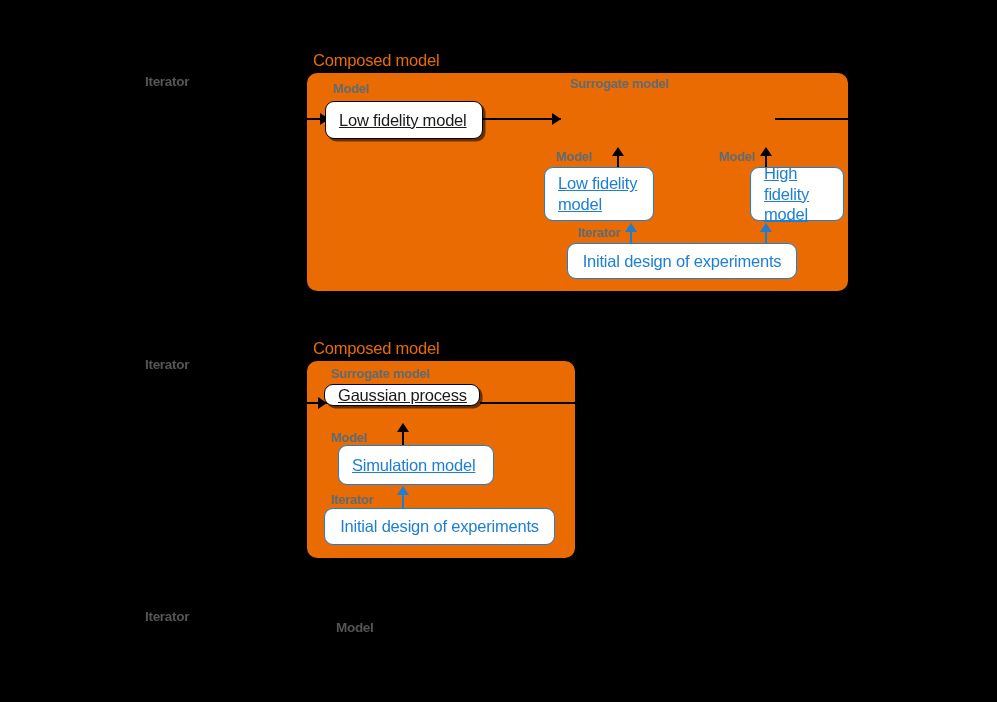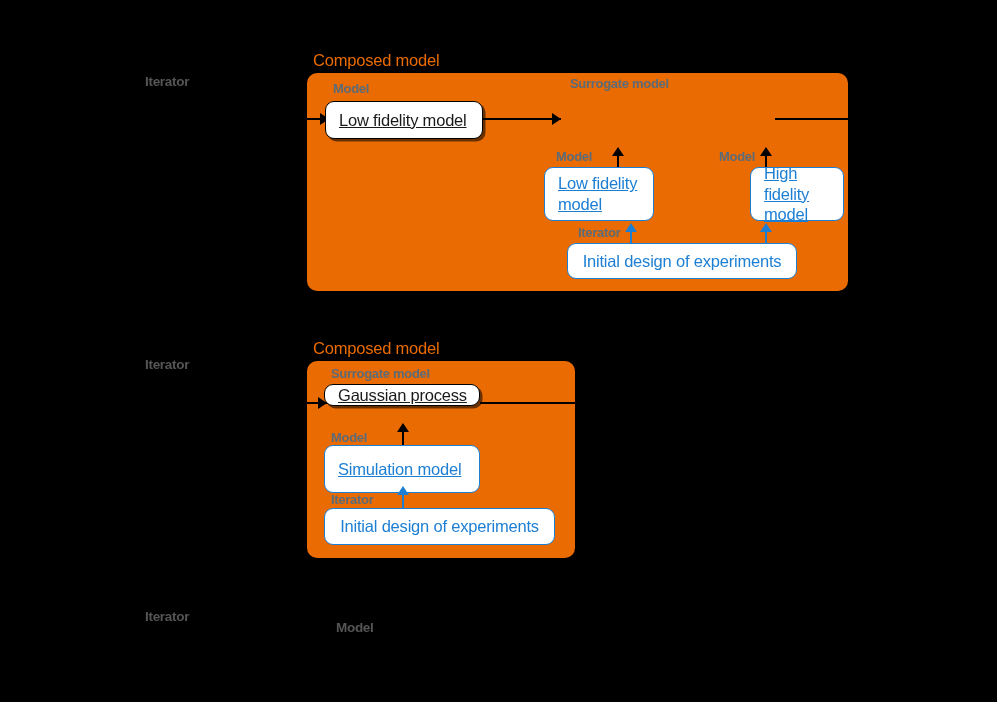--- a/index.html
+++ b/index.html
@@ -154,21 +154,21 @@
   <div class="tag" style="left:331px;top:366px;">Surrogate model</div>
 
   <div class="node black left" style="left:324px;top:384px;width:156px;height:22px;">Gaussian process</div>
 
   <div class="hline" style="left:480px;top:402px;width:95px;"></div>
 
   <div class="tag" style="left:331px;top:430px;">Model</div>
   <div class="vline black" style="left:402px;top:431px;height:17px;"></div>
   <div class="arrow-u black" style="left:397px;top:423px;"></div>
 
-  <div class="node blue left" style="left:324px;top:445px;width:156px;height:48px;">Simulation model</div>
+  <div class="node blue left" style="left:338px;top:445px;width:156px;height:40px;">Simulation model</div>
 
   <div class="tag" style="left:331px;top:492px;">Iterator</div>
   <div class="vline blue" style="left:402px;top:494px;height:15px;"></div>
   <div class="arrow-u blue" style="left:397px;top:486px;"></div>
 
   <div class="node blue" style="left:324px;top:508px;width:231px;height:37px;">Initial design of experiments</div>
 
   <div class="tag-dark" style="left:145px;top:609px;">Iterator</div>
 
   <div class="tag-dark" style="left:336px;top:620px;">Model</div>

